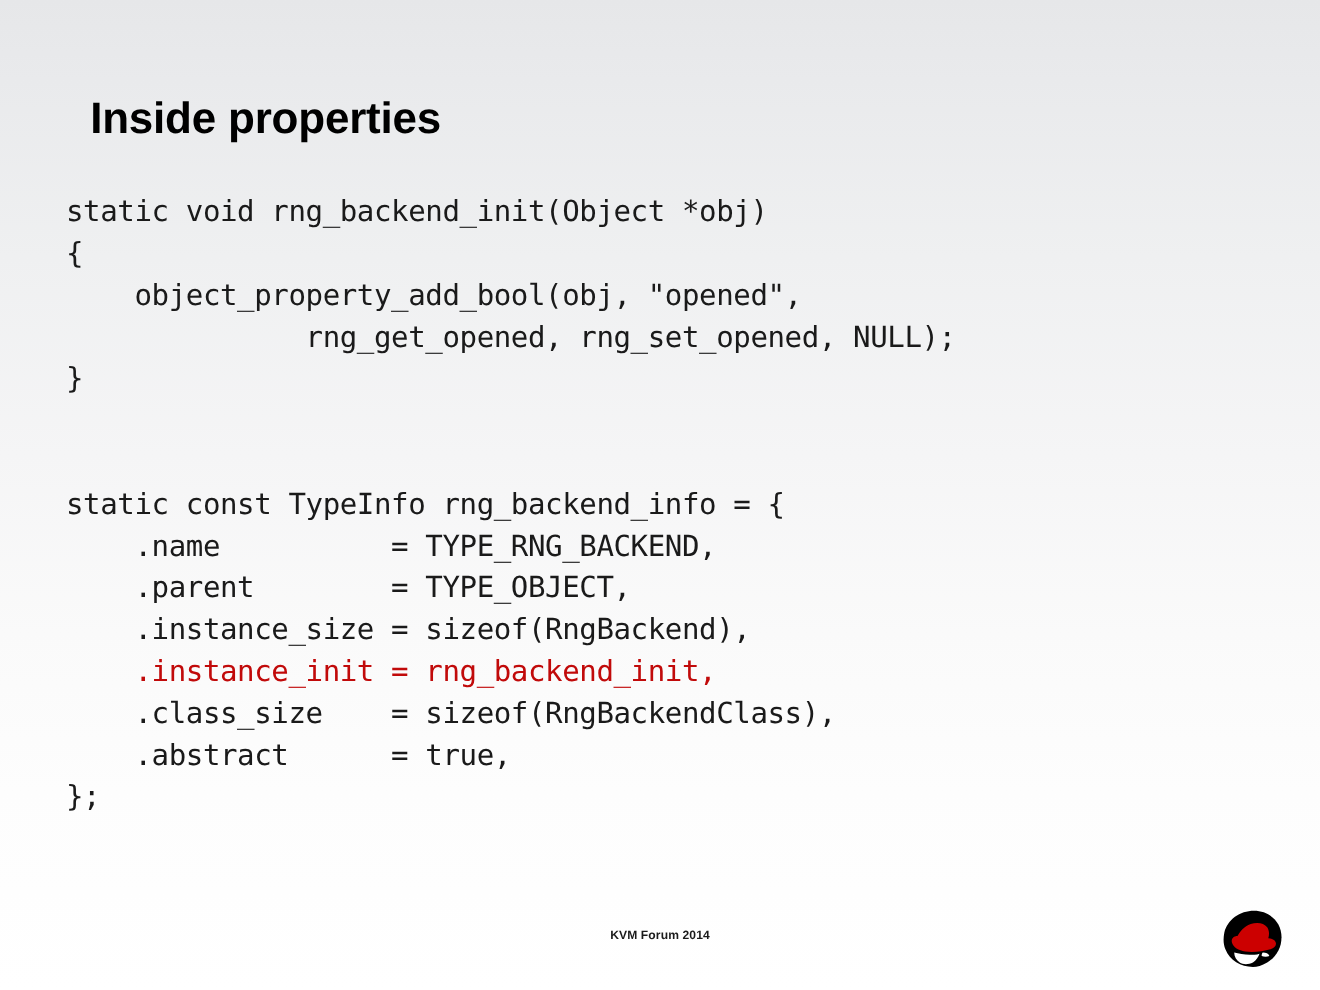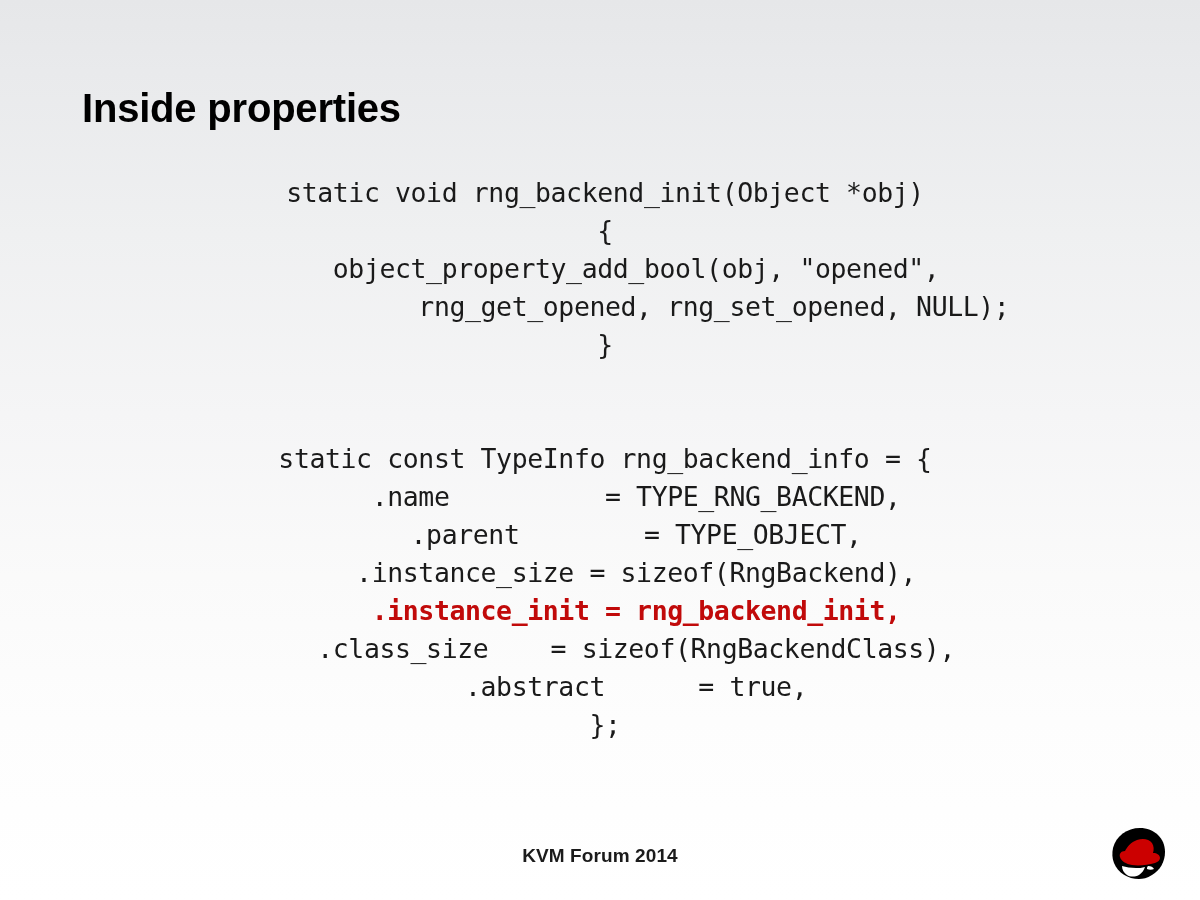--- a/index.html
+++ b/index.html
@@ -49,41 +49,40 @@
     font-size: 26.5px;
     line-height: 38px;
     color: #1a1a1a;
     white-space: pre;
     letter-spacing: -0.4px;
   }
 
   .code-line {
     white-space: pre;
     min-height: 38px;
-    text-align: center;
   }
 
   .code-line.blank {
     height: 38px;
   }
 
   .code-line.highlight {
     color: #c10a0a;
-    font-weight: bold;
+    font-weight: normal;
   }
 
   
   .footer-text {
     position: absolute;
     left: 0;
     right: 0;
     top: 845px;
     text-align: center;
     font-family: "Liberation Sans", sans-serif;
-    font-size: 19px;
+    font-size: 11px;
     font-weight: bold;
     color: #1b1b1b;
     letter-spacing: 0.1px;
   }
 
   
   .logo {
     position: absolute;
     left: 1108px;
     top: 826px;

